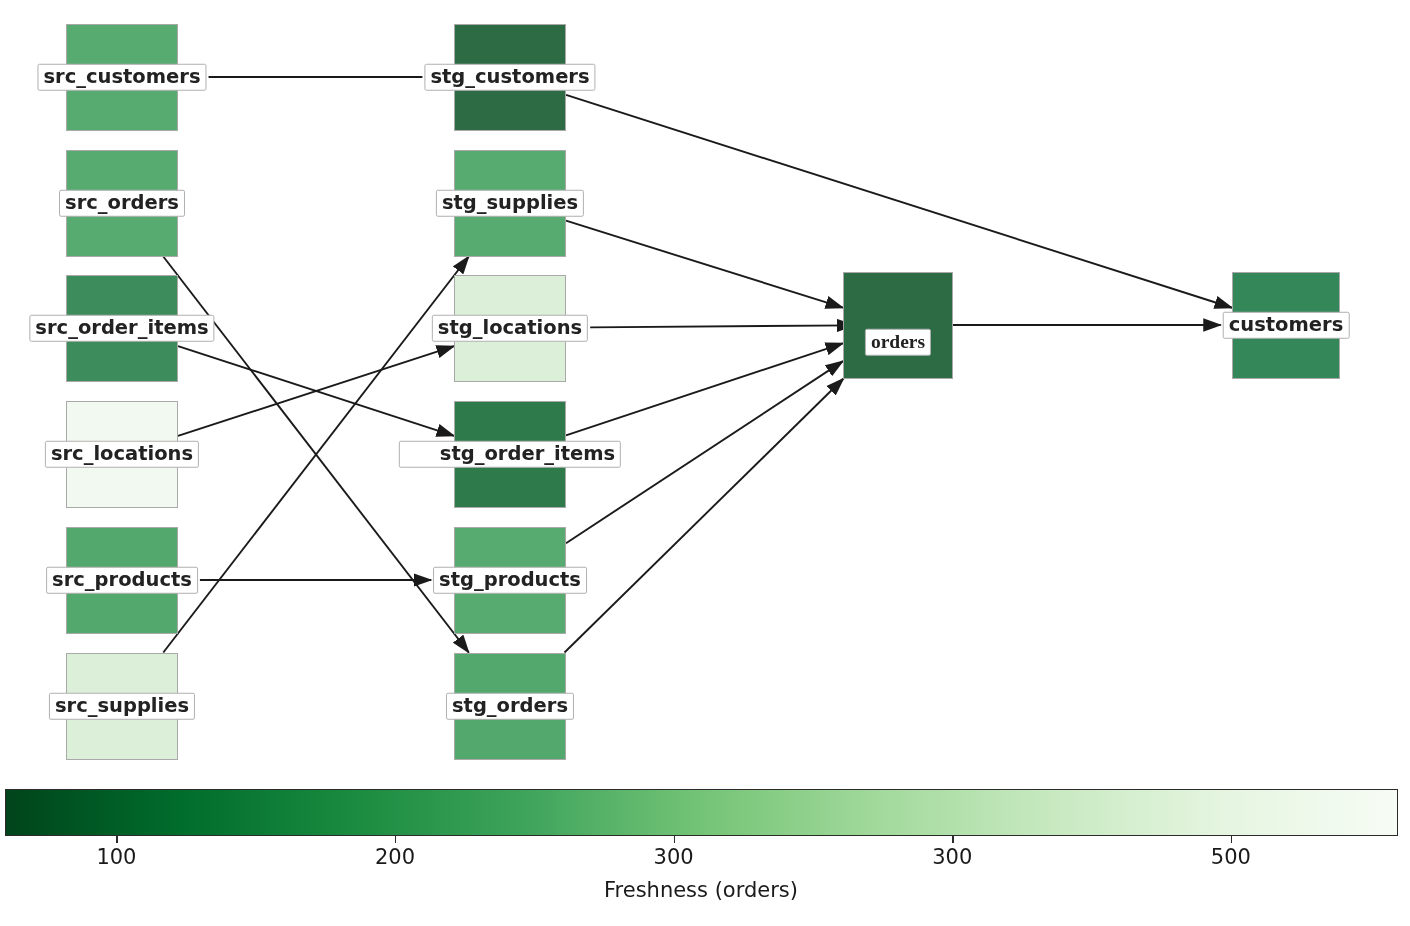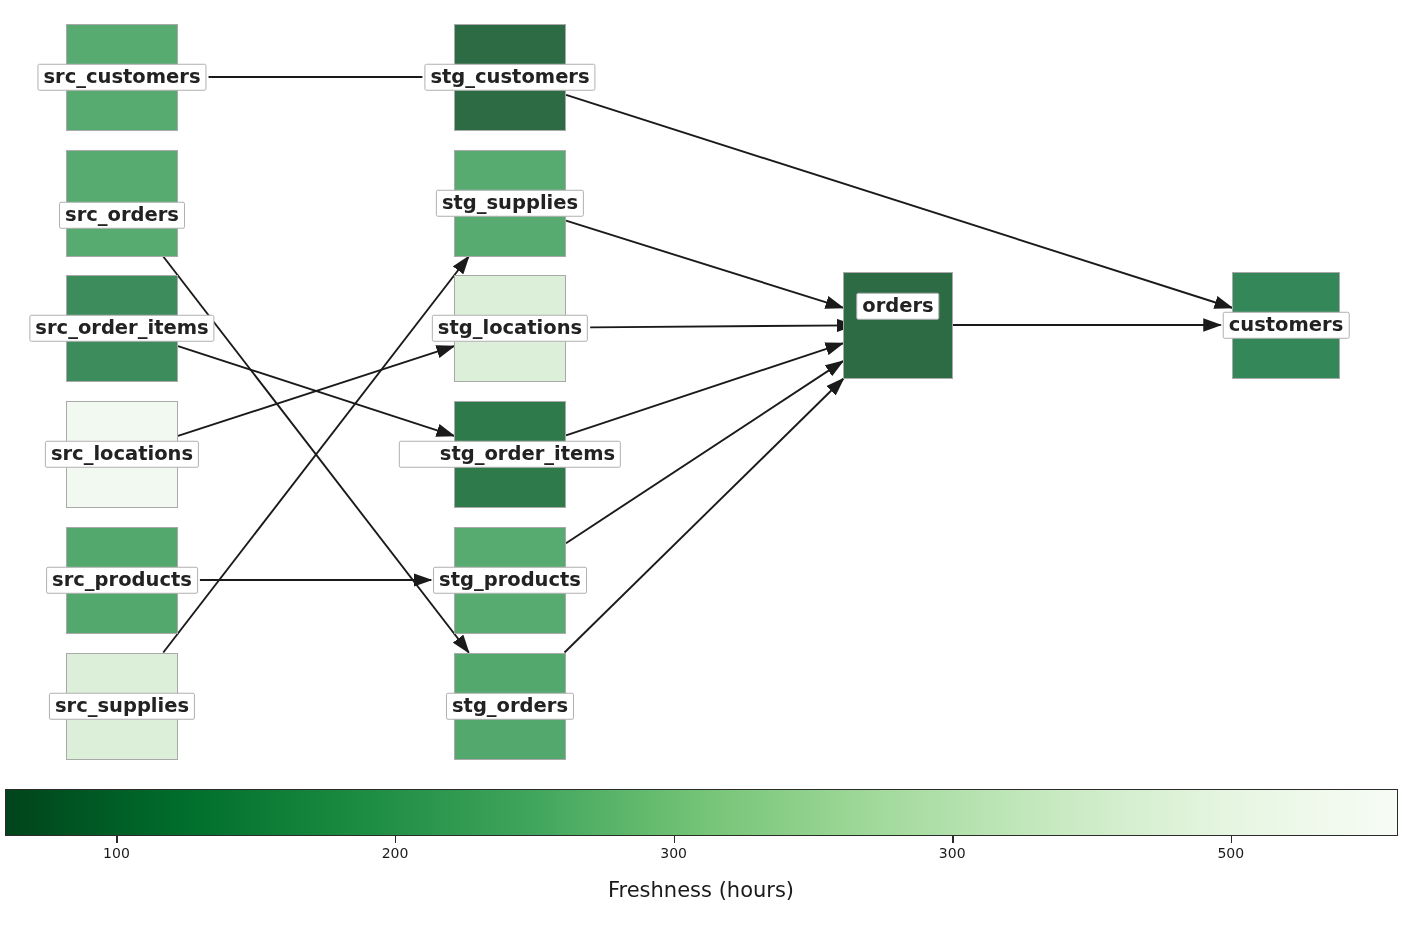--- a/index.html
+++ b/index.html
@@ -67,21 +67,21 @@
     top: 47px;
     width: 1.4px;
     height: 7px;
     background: #2b2b2b;
   }
   .cb-tick-label {
     position: absolute;
     top: 56px;
     transform: translateX(-50%);
     font-family: "DejaVu Sans", sans-serif;
-    font-size: 14px;
+    font-size: 21px;
     color: #1a1a1a;
     white-space: nowrap;
   }
   #cb-axis-title {
     position: absolute;
     top: 89px;
     left: 696px;
     transform: translateX(-50%);
     font-family: "DejaVu Sans", sans-serif;
     font-size: 21px;
@@ -114,21 +114,21 @@
         <line x1="566.00" y1="543.20" x2="843.00" y2="361.15" stroke="#1a1a1a" stroke-width="1.9" marker-end="url(#arrowhead)"></line>
         <line x1="564.48" y1="652.50" x2="843.52" y2="378.50" stroke="#1a1a1a" stroke-width="1.9" marker-end="url(#arrowhead)"></line>
         <line x1="941.71" y1="325.00" x2="1220.73" y2="325.00" stroke="#1a1a1a" stroke-width="1.9" marker-end="url(#arrowhead)"></line>
       </g>
   </svg>
 
   <div id="nodes-layer">
       <div class="node" style="left: 66px; top: 23.5px; width: 112px; height: 107px; background: rgb(87, 171, 113);"></div>
       <div class="node-label" style="left: 122px; top: 77px;">src_customers</div>
       <div class="node" style="left: 66px; top: 149.5px; width: 112px; height: 107px; background: rgb(87, 171, 113);"></div>
-      <div class="node-label" style="left: 122px; top: 203px; margin-top: 12px;">src_orders</div>
+      <div class="node-label" style="left: 122px; top: 203px;">src_orders</div>
       <div class="node" style="left: 66px; top: 274.5px; width: 112px; height: 107px; background: rgb(61, 140, 92);"></div>
       <div class="node-label" style="left: 122px; top: 328px;">src_order_items</div>
       <div class="node" style="left: 66px; top: 400.5px; width: 112px; height: 107px; background: rgb(242, 249, 240);"></div>
       <div class="node-label" style="left: 122px; top: 454px;">src_locations</div>
       <div class="node" style="left: 66px; top: 526.5px; width: 112px; height: 107px; background: rgb(82, 168, 109);"></div>
       <div class="node-label" style="left: 122px; top: 580px;">src_products</div>
       <div class="node" style="left: 66px; top: 652.5px; width: 112px; height: 107px; background: rgb(220, 239, 217);"></div>
       <div class="node-label" style="left: 122px; top: 706px;">src_supplies</div>
       <div class="node" style="left: 454px; top: 23.5px; width: 112px; height: 107px; background: rgb(45, 107, 69);"></div>
       <div class="node-label" style="left: 510px; top: 77px;">stg_customers</div>
@@ -136,35 +136,35 @@
       <div class="node-label" style="left: 510px; top: 203px;">stg_supplies</div>
       <div class="node" style="left: 454px; top: 274.5px; width: 112px; height: 107px; background: rgb(220, 239, 217);"></div>
       <div class="node-label" style="left: 510px; top: 328px;">stg_locations</div>
       <div class="node" style="left: 454px; top: 400.5px; width: 112px; height: 107px; background: rgb(47, 122, 75);"></div>
       <div class="node-label" style="left: 510px; top: 454px; padding-left: 40px;">stg_order_items</div>
       <div class="node" style="left: 454px; top: 526.5px; width: 112px; height: 107px; background: rgb(87, 171, 113);"></div>
       <div class="node-label" style="left: 510px; top: 580px;">stg_products</div>
       <div class="node" style="left: 454px; top: 652.5px; width: 112px; height: 107px; background: rgb(82, 168, 109);"></div>
       <div class="node-label" style="left: 510px; top: 706px;">stg_orders</div>
       <div class="node" style="left: 843px; top: 271.5px; width: 110px; height: 107px; background: rgb(45, 107, 69);"></div>
-      <div class="node-label" style="left: 898px; top: 306px;">orders</div>
+      <div class="node-label" style="left: 898px; top: 342px; font-family: Liberation Serif, serif;">orders</div>
       <div class="node" style="left: 1232px; top: 271.5px; width: 108px; height: 107px; background: rgb(51, 135, 89);"></div>
       <div class="node-label" style="left: 1286px; top: 325px;">customers</div>
     </div>
 
   <div id="colorbar-wrap">
     <div id="colorbar-gradient" style="background: linear-gradient(to right, rgb(0, 68, 27), rgb(0, 109, 44), rgb(26, 139, 64), rgb(63, 164, 92), rgb(116, 196, 118), rgb(161, 217, 155), rgb(199, 233, 192), rgb(229, 245, 224), rgb(247, 252, 245));"></div>
     <div id="cb-ticks">
         <div class="cb-tick" style="left: 111.44px;"></div>
         <div class="cb-tick-label" style="left: 111.44px;">100</div>
         <div class="cb-tick" style="left: 390.04px;"></div>
         <div class="cb-tick-label" style="left: 390.04px;">200</div>
         <div class="cb-tick" style="left: 668.64px;"></div>
         <div class="cb-tick-label" style="left: 668.64px;">300</div>
         <div class="cb-tick" style="left: 947.24px;"></div>
         <div class="cb-tick-label" style="left: 947.24px;">300</div>
         <div class="cb-tick" style="left: 1225.84px;"></div>
         <div class="cb-tick-label" style="left: 1225.84px;">500</div>
       </div>
-    <div id="cb-axis-title">Freshness (hours)</div>
+    <div id="cb-axis-title">Freshness (orders)</div>
   </div>
 
 </div>
 
 </body></html>

